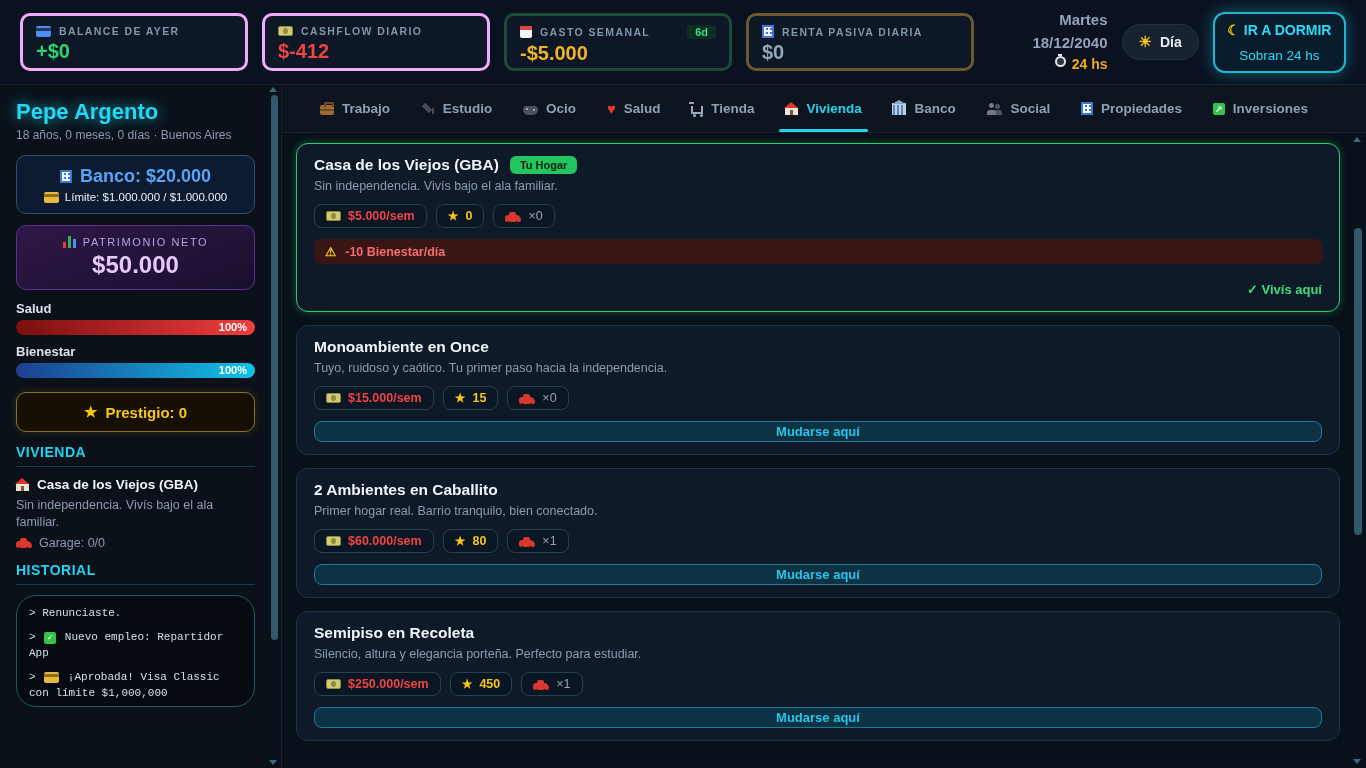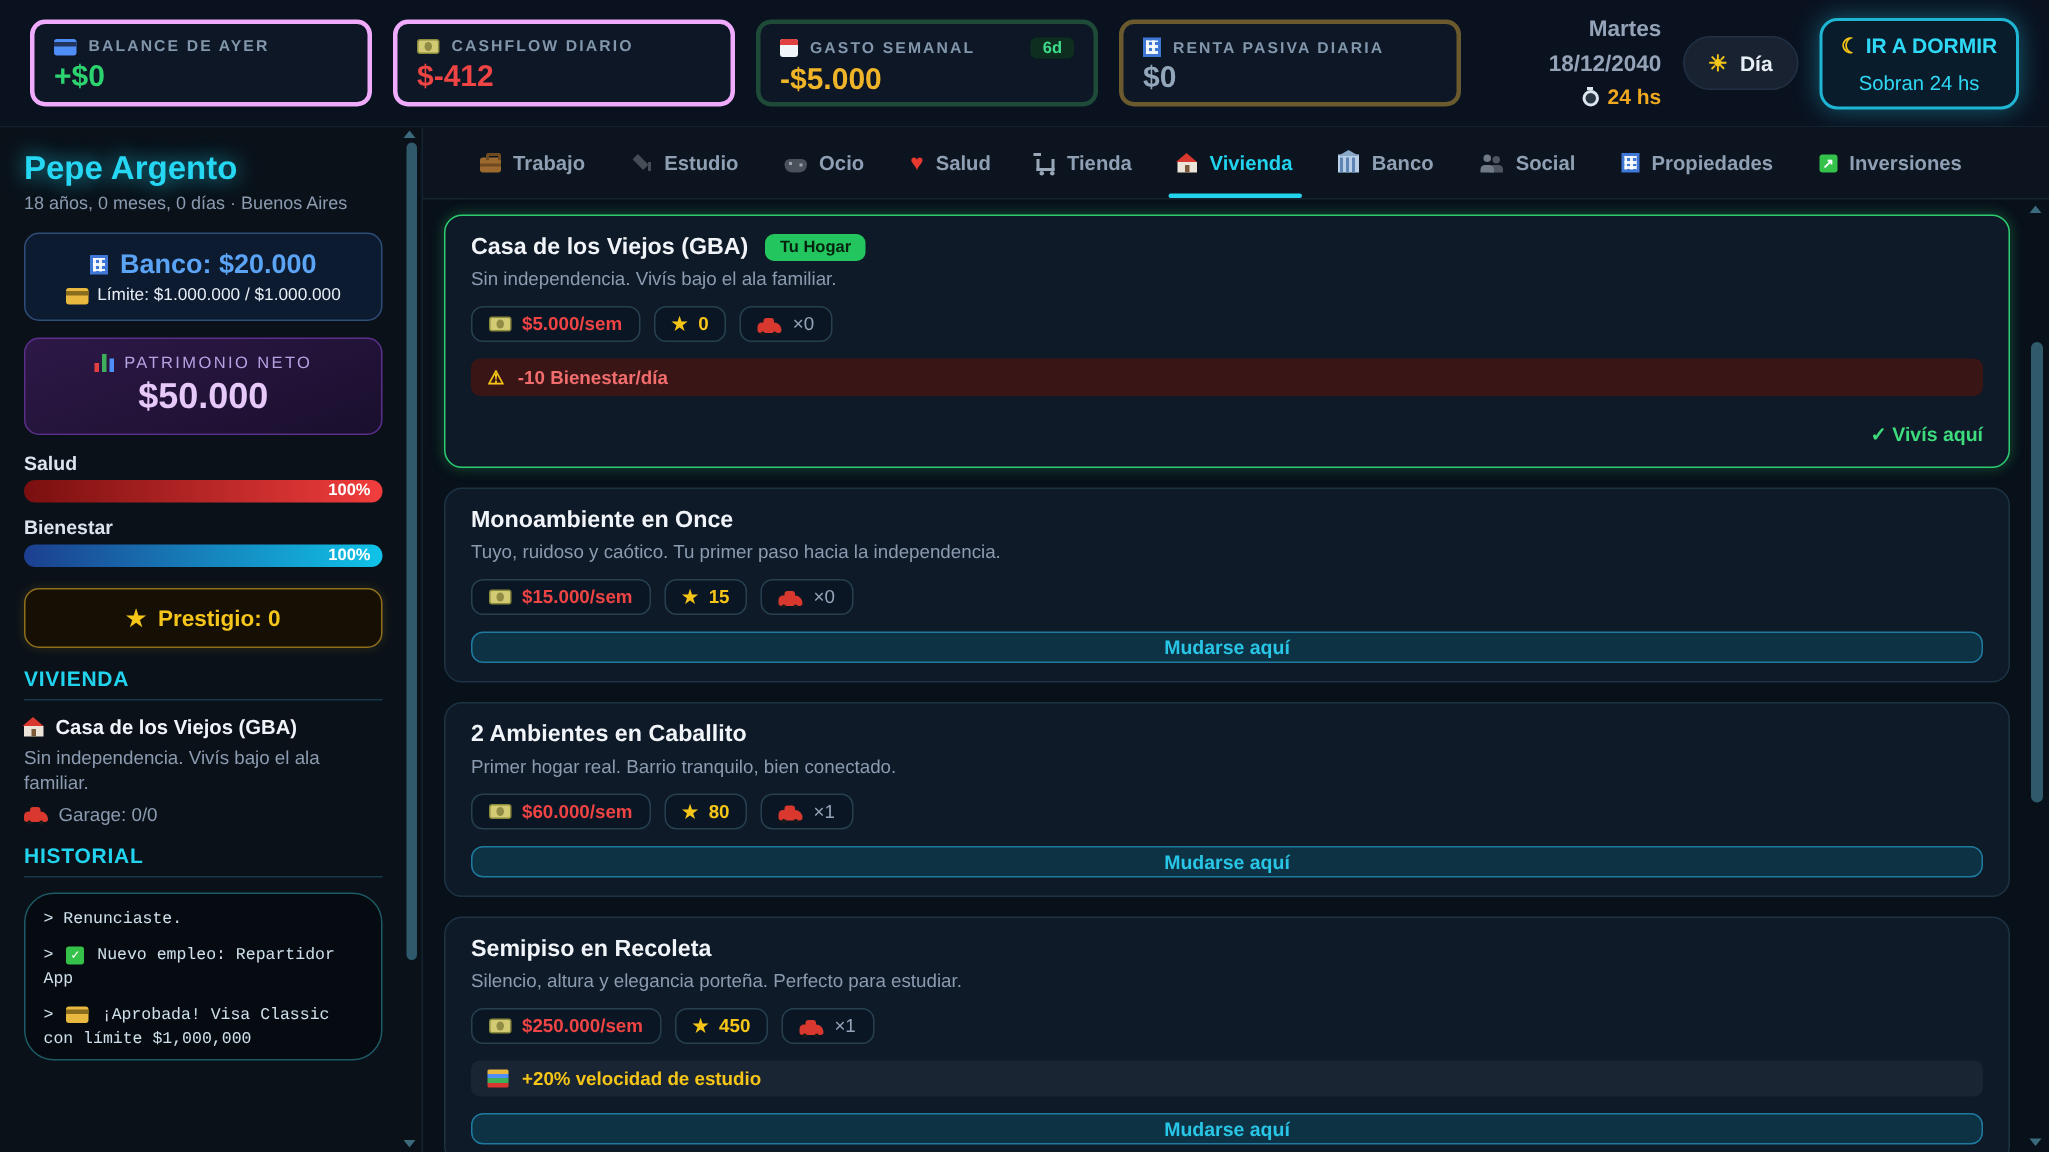--- a/index.html
+++ b/index.html
@@ -60,21 +60,21 @@
   .stat-card{width:228px;height:58px;background:#0d1726;border:3px solid #f0abfc;border-radius:10px;padding:9px 13px;flex:none}
   .stat-card.gasto{border-color:#1e4a38}
   .stat-card.renta{border-color:#6a5a2e}
   .stat-top{display:flex;align-items:center;gap:8px}
   .stat-label{font-size:10.5px;font-weight:600;letter-spacing:1.4px;color:#8296ab}
   .stat-badge{margin-left:auto;background:#0e2f20;color:#3ddc8a;font-size:11px;font-weight:bold;border-radius:4px;padding:1px 8px}
   .stat-value{font-size:20px;font-weight:bold;margin-top:3px}
   .v-green{color:#2dd36f}.v-red{color:#ef4444}.v-amber{color:#f0b429}.v-gray{color:#93a6ba}
   .clockbox{margin-left:auto;text-align:right;line-height:1.5}
   .clock-date{color:#94a3b8;font-weight:bold;font-size:15px}
-  .clock-time{color:#f0a820;font-weight:bold;font-size:14px;display:flex;align-items:center;gap:6px;justify-content:flex-end}
+  .clock-time{color:#f0a820;font-weight:bold;font-size:14px;display:flex;gap:6px;justify-content:flex-end}
   .day-pill{display:flex;align-items:center;gap:8px;background:#182231;border:1px solid #223044;border-radius:18px;padding:8px 16px;font-size:14px;font-weight:bold;color:#e8eef5;cursor:pointer}
   .day-pill .g{color:#f5c518;font-size:15px}
   .sleep-btn{width:142px;border:2px solid #1fb6d4;background:#081c2b;border-radius:12px;padding:8px 0;text-align:center;color:#2fd9f5;cursor:pointer;box-shadow:0 0 16px rgba(34,211,238,.4)}
   .sleep-title{font-size:14px;font-weight:bold}
   .sleep-sub{font-size:13.5px;font-weight:normal;margin-top:10px}
   .sleep-title .g{color:#f5c518;margin-right:4px}
 
   
   .layout{display:flex;height:683px}
   .sidebar{width:282px;flex:none;position:relative;padding:14px 26px 0 16px;border-right:1px solid #142230;background:#0a1119;overflow:hidden}
@@ -395,24 +395,20 @@
             </div>
           <div class="chip">
               <span class="g-star g">★</span>
               <span class="pres">450</span>
             </div>
           <div class="chip">
               <span class="ic ic-car"></span>
               <span class="cars">×1</span>
             </div>
         </div>
-        <div class="perkbar">
-          <span class="ic ic-books"></span>
-          <span>+20% velocidad de estudio</span>
-        </div>
         <div class="move-btn">Mudarse aquí</div>
       </div>
     </div>
 
     <div class="mn-arrow up"></div>
     <div class="mn-scroll"></div>
     <div class="mn-arrow down"></div>
   </div>
 </div>
 

